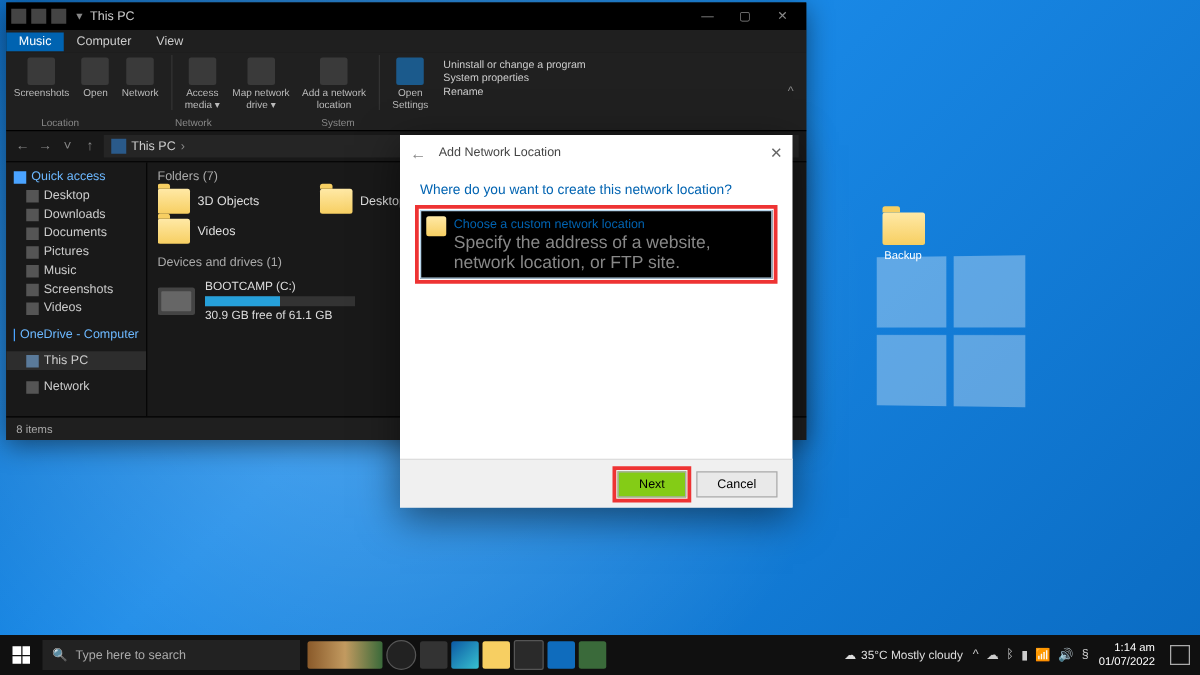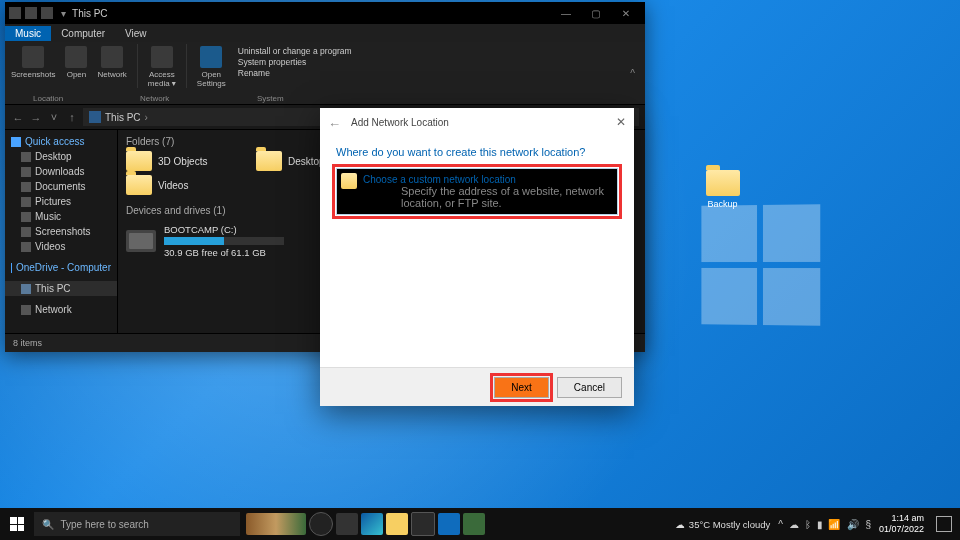--- a/index.html
+++ b/index.html
@@ -62,25 +62,25 @@
   .wiz{position:absolute;left:320px;top:108px;width:314px;height:298px;background:#fff;color:#000;box-shadow:0 8px 30px rgba(0,0,0,0.5);display:flex;flex-direction:column;font-size:10px;}
   .wiz-head{height:28px;display:flex;align-items:center;padding:0 8px;gap:10px;}
   .wiz-head .back{color:#888;font-size:13px;}
   .wiz-head .title{color:#444;}
   .wiz-head .x{margin-left:auto;color:#666;font-size:12px;}
   .wiz-body{flex:1;padding:6px 16px;}
   .wiz-q{color:#0063b1;font-size:11px;margin:4px 0 10px;}
   .wiz-opt{border:1px solid #b6d4ea;background:#000000;padding:5px 8px 5px 26px;position:relative;}
   .wiz-opt .ic{position:absolute;left:4px;top:4px;width:16px;height:16px;background:linear-gradient(#ffe9a6,#f7cf62);border-radius:2px;}
   .wiz-opt .t{color:#0063b1;font-size:10px;}
-  .wiz-opt .d{color:#888;font-size:11px;margin-left:38px;}
+  .wiz-opt .d{color:#888;font-size:14px;}
   .hl1{position:absolute;border:3px solid #e33;pointer-events:none;}
   .wiz-foot{height:38px;background:#f0f0f0;border-top:1px solid #ddd;display:flex;align-items:center;justify-content:flex-end;gap:8px;padding:0 12px;}
   .wiz-foot button{font-size:10px;padding:4px 16px;background:#e9e9e9;border:1px solid #aaa;}
-  .wiz-foot button.next{background:#f97316;}
+  .wiz-foot button.next{background:#84cc16;}
   
   .tb{position:absolute;left:0;bottom:0;right:0;height:32px;background:#101010;display:flex;align-items:center;color:#fff;font-size:10px;}
   .tb .start{width:34px;display:flex;align-items:center;justify-content:center;}
   .tb .start .wl{width:14px;height:14px;display:grid;grid-template-columns:1fr 1fr;grid-template-rows:1fr 1fr;gap:1px;}
   .tb .start .wl div{background:#fff;}
   .tb .search{width:190px;height:24px;background:#222;display:flex;align-items:center;gap:6px;padding:0 8px;color:#aaa;}
   .tb .tray{margin-left:auto;display:flex;align-items:center;gap:8px;padding:0 8px;}
   .tb .tbicon{width:22px;height:22px;background:#333;border-radius:2px;}
   .tb .tbicon.edge{background:linear-gradient(135deg,#0c59a4,#37c1d0);}
   .tb .tbicon.fe{background:#f7cf62;}
@@ -138,20 +138,30 @@
     <div class="grp">
         <div class="ic"></div>
         <div class="lbl">Network</div>
       </div>
     <div style="width:1px;height:44px;background:#333;margin:0 2px;"></div>
     <div class="grp">
         <div class="ic"></div>
         <div class="lbl" style="white-space:pre;">Access
 media ▾</div>
       </div>
+    <div class="grp">
+        <div class="ic"></div>
+        <div class="lbl" style="white-space:pre;">Map network
+drive ▾</div>
+      </div>
+    <div class="grp">
+        <div class="ic"></div>
+        <div class="lbl" style="white-space:pre;">Add a network
+location</div>
+      </div>
     <div style="width:1px;height:44px;background:#333;margin:0 2px;"></div>
     <div class="grp">
         <div class="ic cp"></div>
         <div class="lbl" style="white-space:pre;">Open
 Settings</div>
       </div>
     <div class="vgrp">
       <span>Uninstall or change a program</span>
       <span>System properties</span>
       <span>Rename</span>

